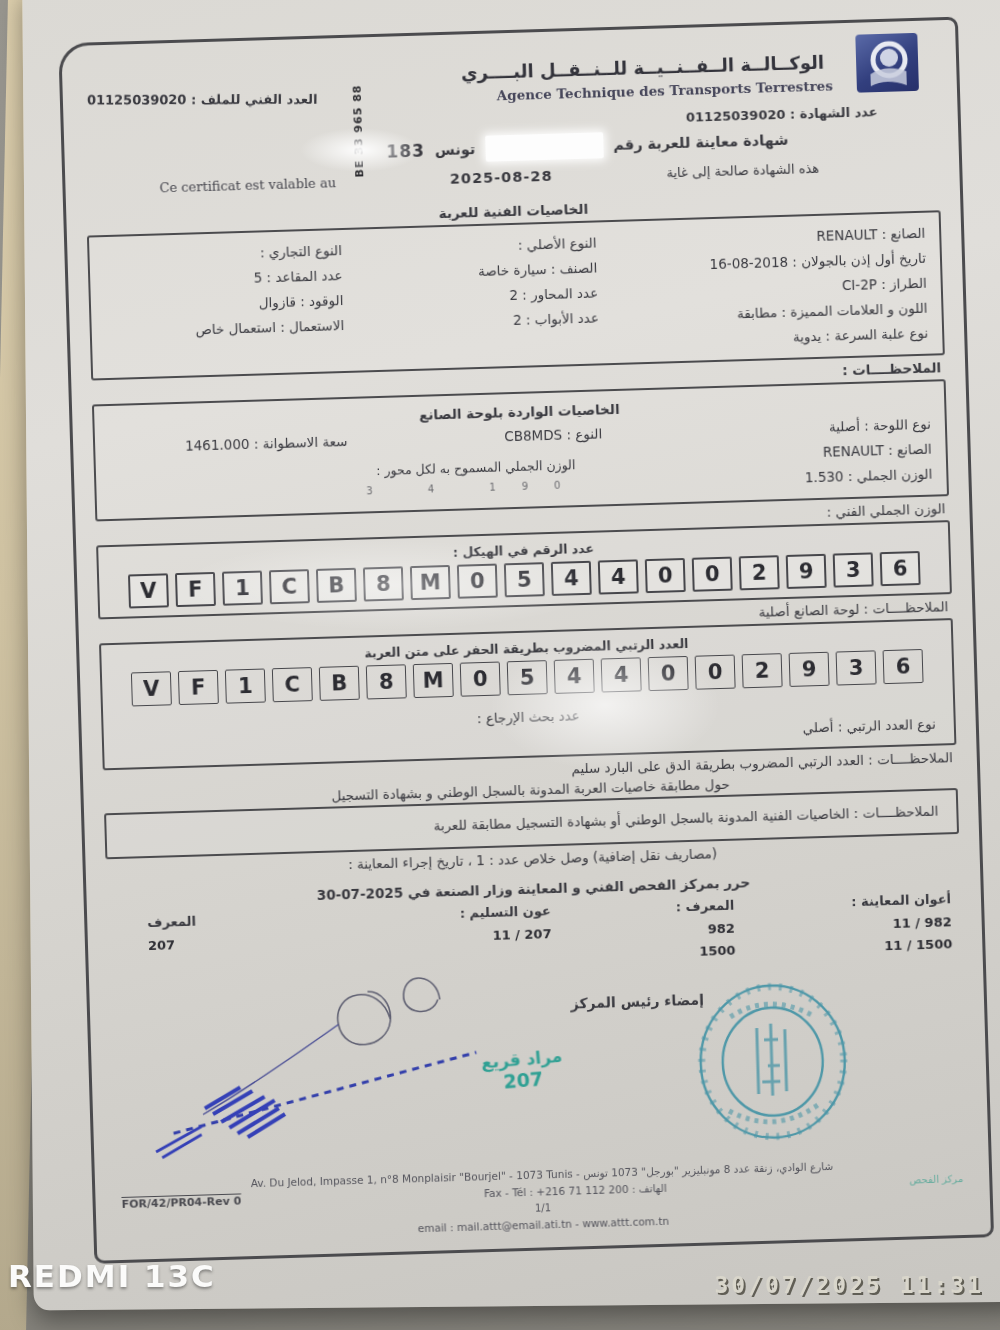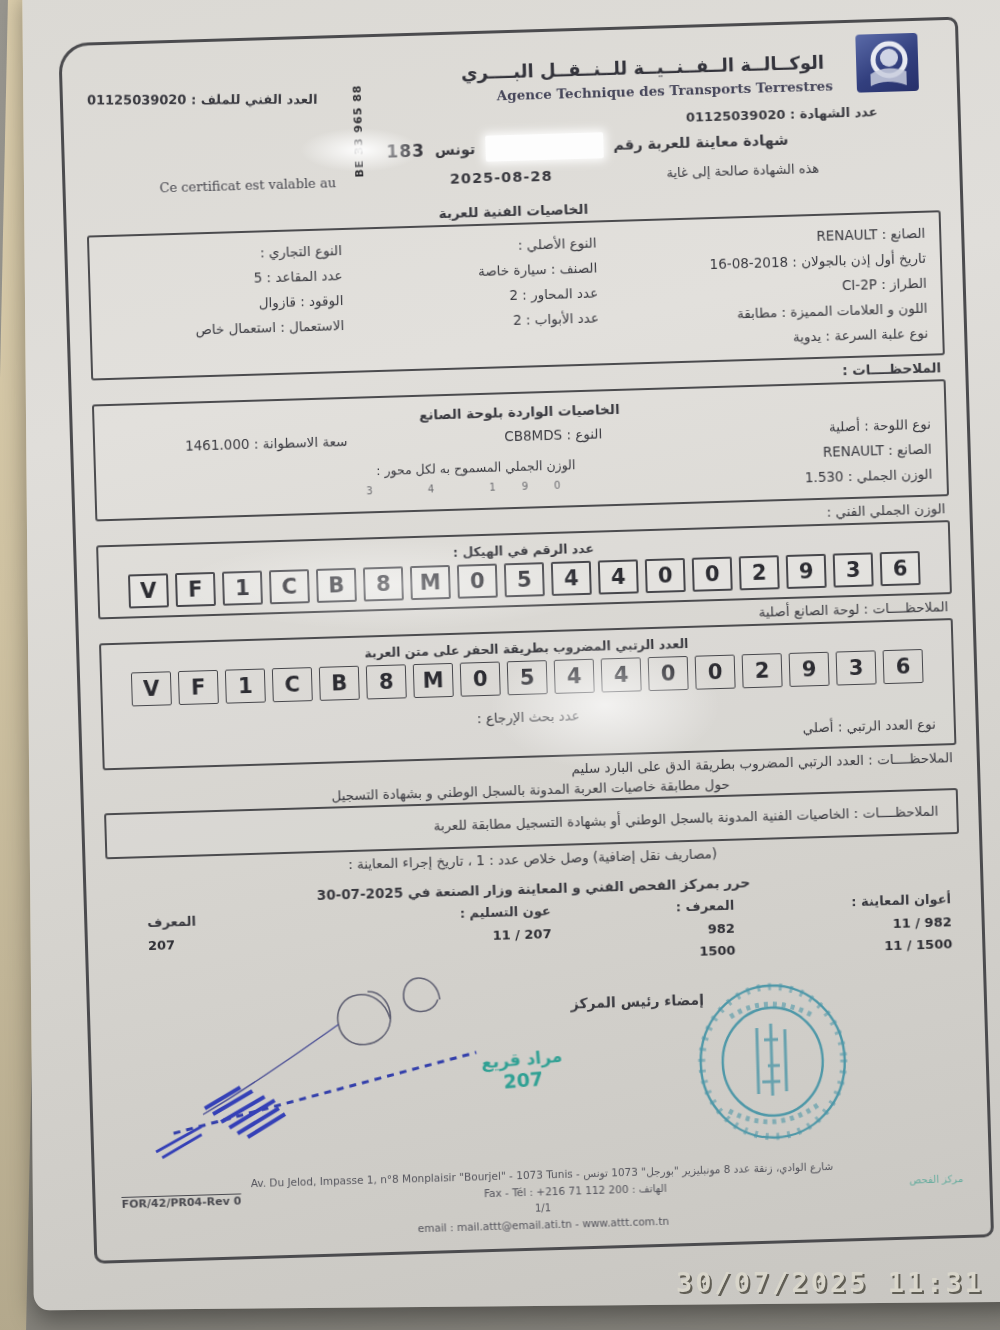--- a/index.html
+++ b/index.html
@@ -99,21 +99,21 @@
   
   .glare { position:absolute; background:radial-gradient(closest-side, rgba(255,255,255,.95), rgba(255,255,255,0)); pointer-events:none; }
   .glare-a { left:300px; top:128px; width:120px; height:44px; }
   .glare-b { left:490px; top:640px; width:230px; height:130px; opacity:.7; }
   .glare-c { left:180px; top:540px; width:420px; height:90px; opacity:.45; }
 
   
   .cam-mark { position:absolute; left:8px; bottom:36px; font-size:31px; font-weight:bold;
           color:#fbfbfa; letter-spacing:2px; text-shadow:0 2px 3px rgba(40,40,40,.45); }
   .ts-mark { position:absolute; right:16px; bottom:32px; font-family:"DejaVu Sans Mono", monospace;
-          font-size:27px; font-weight:bold; color:#d9d6cb; letter-spacing:3px;
+          font-size:23px; font-weight:bold; color:#d9d6cb; letter-spacing:3px;
           text-shadow:2px 2px 0 rgba(70,68,58,.8); }
 </style>
 </head>
 <body>
 
 <div class="photo">
   <div class="desk-strip"></div>
   <div class="paper"></div>
 
   <div class="doc">
@@ -317,14 +317,15 @@
         <div>email : mail.attt@email.ati.tn - www.attt.com.tn</div>
       </div>
 
     </div>
   </div>
 
   <div class="glare glare-a"></div>
   <div class="glare glare-b"></div>
   <div class="glare glare-c"></div>
 
+  <div class="cam-mark">REDMI 13C</div>
   <div class="ts-mark">30/07/2025 11:31</div>
 </div>
 
 </body></html>

